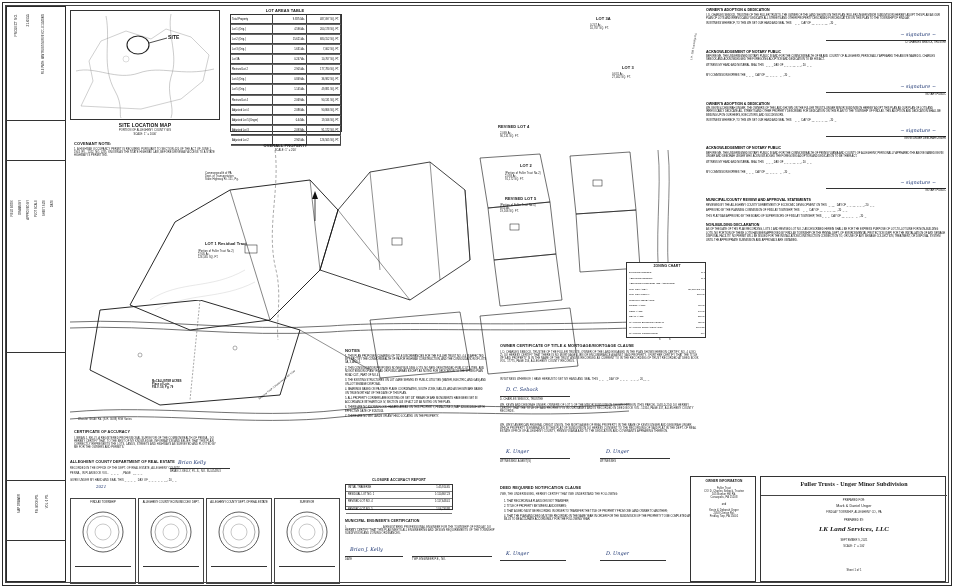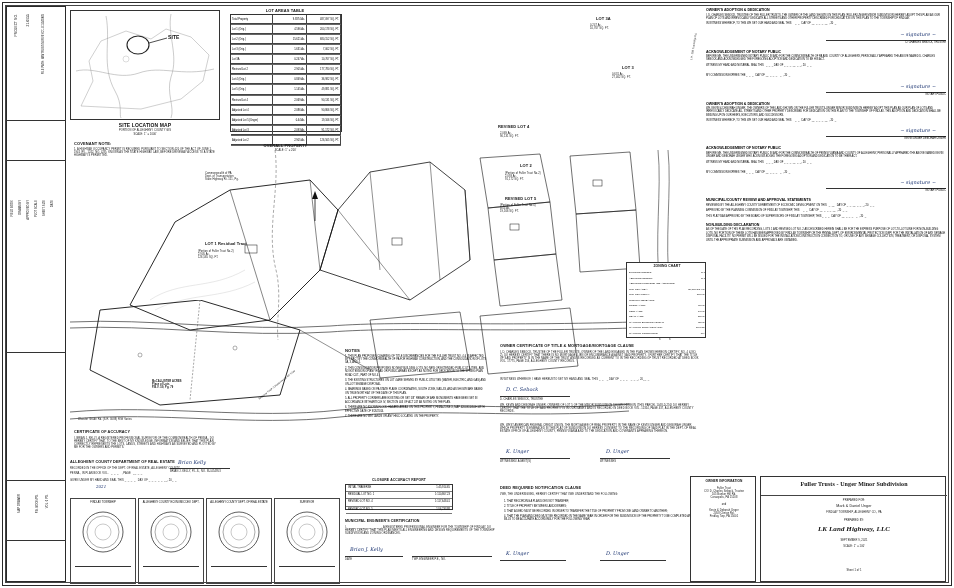--- a/index.html
+++ b/index.html
@@ -458,21 +458,21 @@
         <div style="font-size: 2.6px; line-height: 1.3; margin-bottom: 2px;">AS OF THE DATE OF THIS PLAN RECORDING, LOTS 1 AND REVISED LOT NO. 2 AS DESCRIBED HEREIN SHALL BE FOR THE EXPRESS PURPOSE OF LOT-TO-LOT/LINE FOR NON-BUILDING LOTS. NO PORTION OF THESE LOTS HAS BEEN APPROVED BY FINDLAY TOWNSHIP OR THE PENNA. DEPT. OF ENVIRONMENTAL PROTECTION (DEP) FOR THE INSTALLATION OF ANY SEWAGE DISPOSAL FACILITY. NO PERMIT WILL BE ISSUED FOR THE INSTALLATION/CONSTRUCTION CONNECTION TO, OR USE OF ANY SEWAGE COLLECTION, TREATMENT, OR DISPOSAL SYSTEM UNTIL THE APPROPRIATE SUBMISSION AND APPROVALS ARE OBTAINED.</div>
       </div>
     </div>
 
   <div class="box" style="left:760px;top:476px;width:186px;height:106px;">
     <div class="lbl ttl ctr" style="left:0;top:4px;width:186px;font-size:6px;font-family:'Liberation Serif',serif;">Fuller Trusts - Unger Minor Subdivision</div>
     <div class="lbl tiny ctr" style="left:0;top:22px;width:186px;">PREPARED FOR:</div>
     <div class="lbl ctr" style="left:0;top:27px;width:186px;font-size:3.6px;">Mark &amp; Daniel Unger</div>
     <div class="lbl tiny ctr" style="left:0;top:34px;width:186px;">FINDLAY TOWNSHIP,   ALLEGHENY CO., PA</div>
     <div class="lbl tiny ctr" style="left:0;top:42px;width:186px;">PREPARED BY:</div>
-    <div class="lbl ctr ttl" style="left:0;top:48px;width:186px;font-size:7px;font-family:'Liberation Serif',serif;font-style:italic;">LK Land Highway, LLC</div>
+    <div class="lbl ctr ttl" style="left:0;top:48px;width:186px;font-size:7px;font-family:'Liberation Serif',serif;font-style:italic;">LK Land Services, LLC</div>
     <div class="lbl tiny ctr" style="left:0;top:62px;width:186px;">SEPTEMBER 9, 2021</div>
     <div class="lbl tiny ctr" style="left:0;top:68px;width:186px;">SCALE: 1" = 100'</div>
     <div class="lbl tiny ctr" style="left:0;top:92px;width:186px;">Sheet 1 of 1</div>
     <div class="rule" style="left:0;top:18px;width:186px;border-color:#444;"></div>
   </div>
 
   <div class="box" style="left:690px;top:476px;width:66px;height:106px;">
     <div class="lbl ttl ctr" style="left:0;top:2px;width:66px;font-size:3.2px;">OWNER INFORMATION</div>
     <div class="lbl tiny ctr" style="left:2px;top:10px;width:62px;white-space:pre-line;">Fuller Trust
 C/O D. Charles Sebock, Trustee

